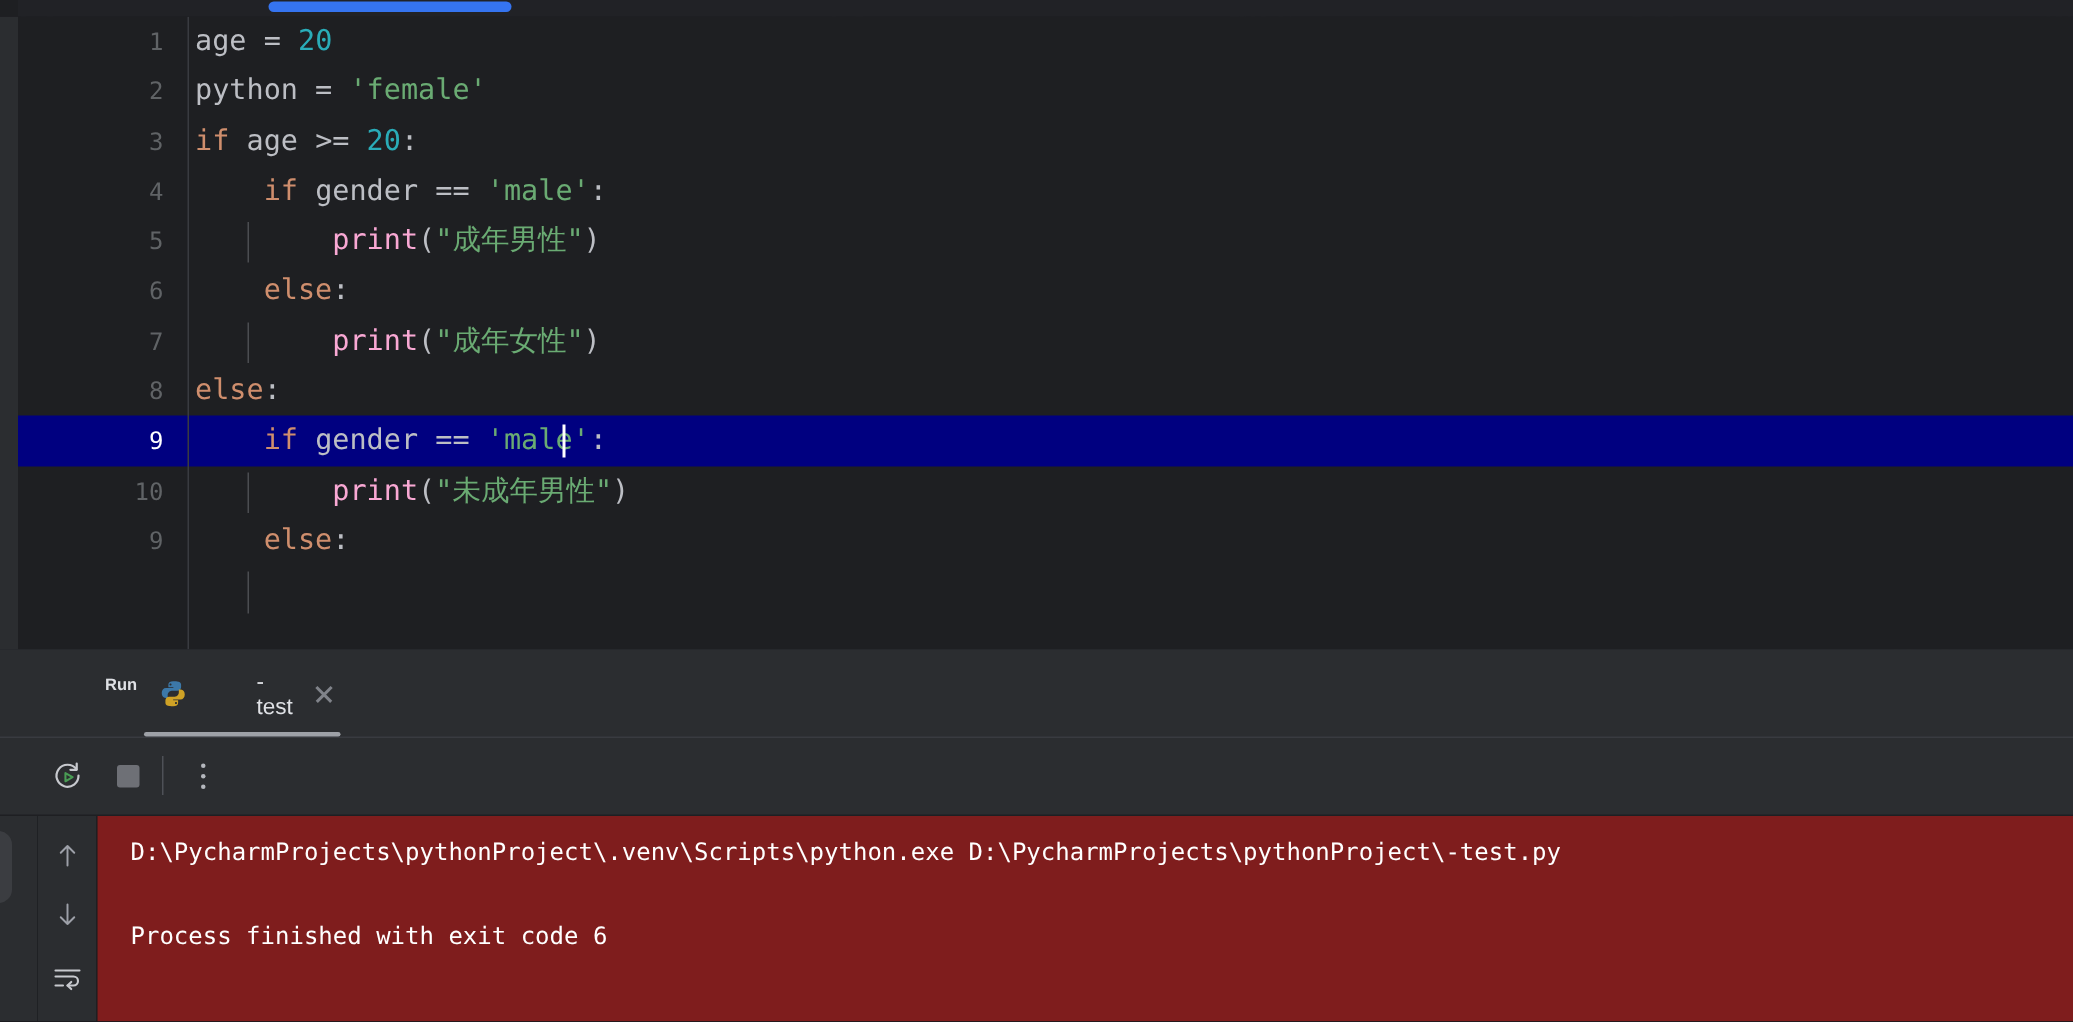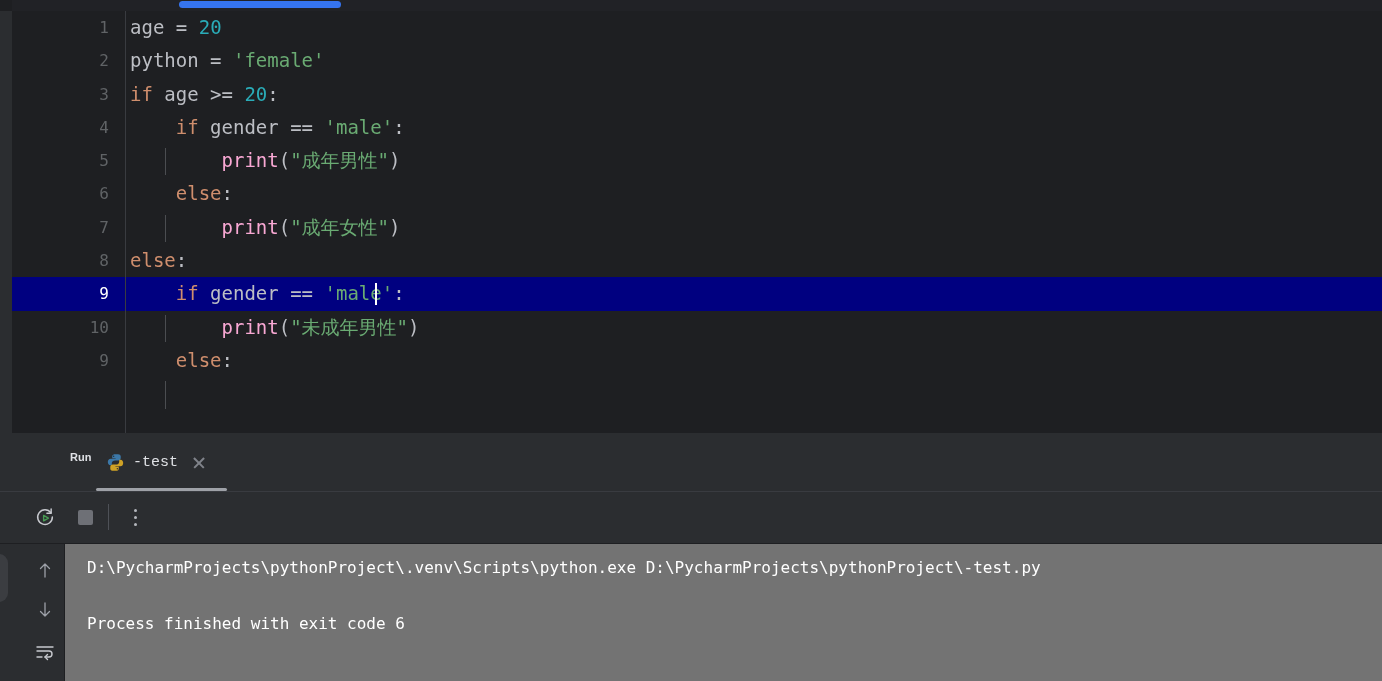--- a/index.html
+++ b/index.html
@@ -176,21 +176,22 @@
     width: 131px;
     display: flex;
     align-items: center;
     gap: 8px;
     padding: 0 10px;
   }
   .py-icon { width: 19px; height: 19px; flex: 0 0 19px; }
   .run-tab-label {
     color: #dfe1e5;
     font-size: 15px;
-    font-family: Liberation Mono, monospace;
+    font-family: Liberation Sans, sans-serif;
+    margin-left: 38px;
   }
   .tab-close {
     width: 14px; height: 14px;
     position: relative;
     margin-left: 6px;
     opacity: .75;
   }
   .tab-close::before, .tab-close::after {
     content:"";
     position: absolute;
@@ -272,21 +273,21 @@
     position: absolute;
     left: -10px; top: 10px;
     width: 18px; height: 48px;
     border-radius: 9px;
     background: #3b3d41;
   }
   .console-out {
     position: absolute;
     left: 65px; top: 0;
     right: 0; bottom: 0;
-    background: #737373;
+    background: #7f1d1d;
     padding: 10px 0 0 22px;
     overflow: hidden;
   }
   .out-line {
     font-family: "DejaVu Sans Mono", monospace;
     font-size: 16px;
     line-height: 28px;
     color: #ffffff;
     white-space: pre;
   }

